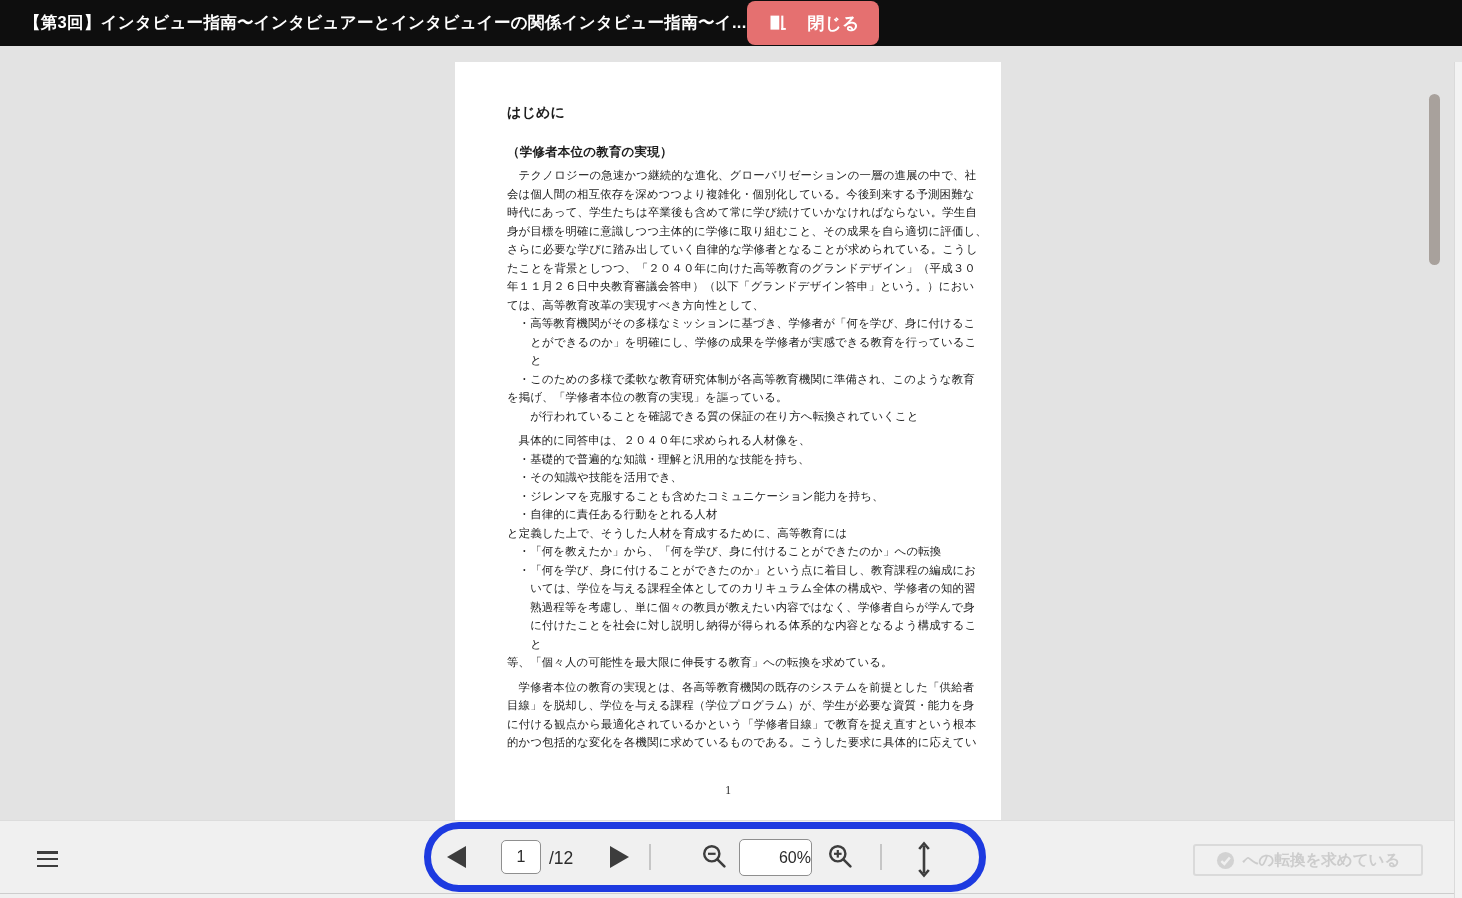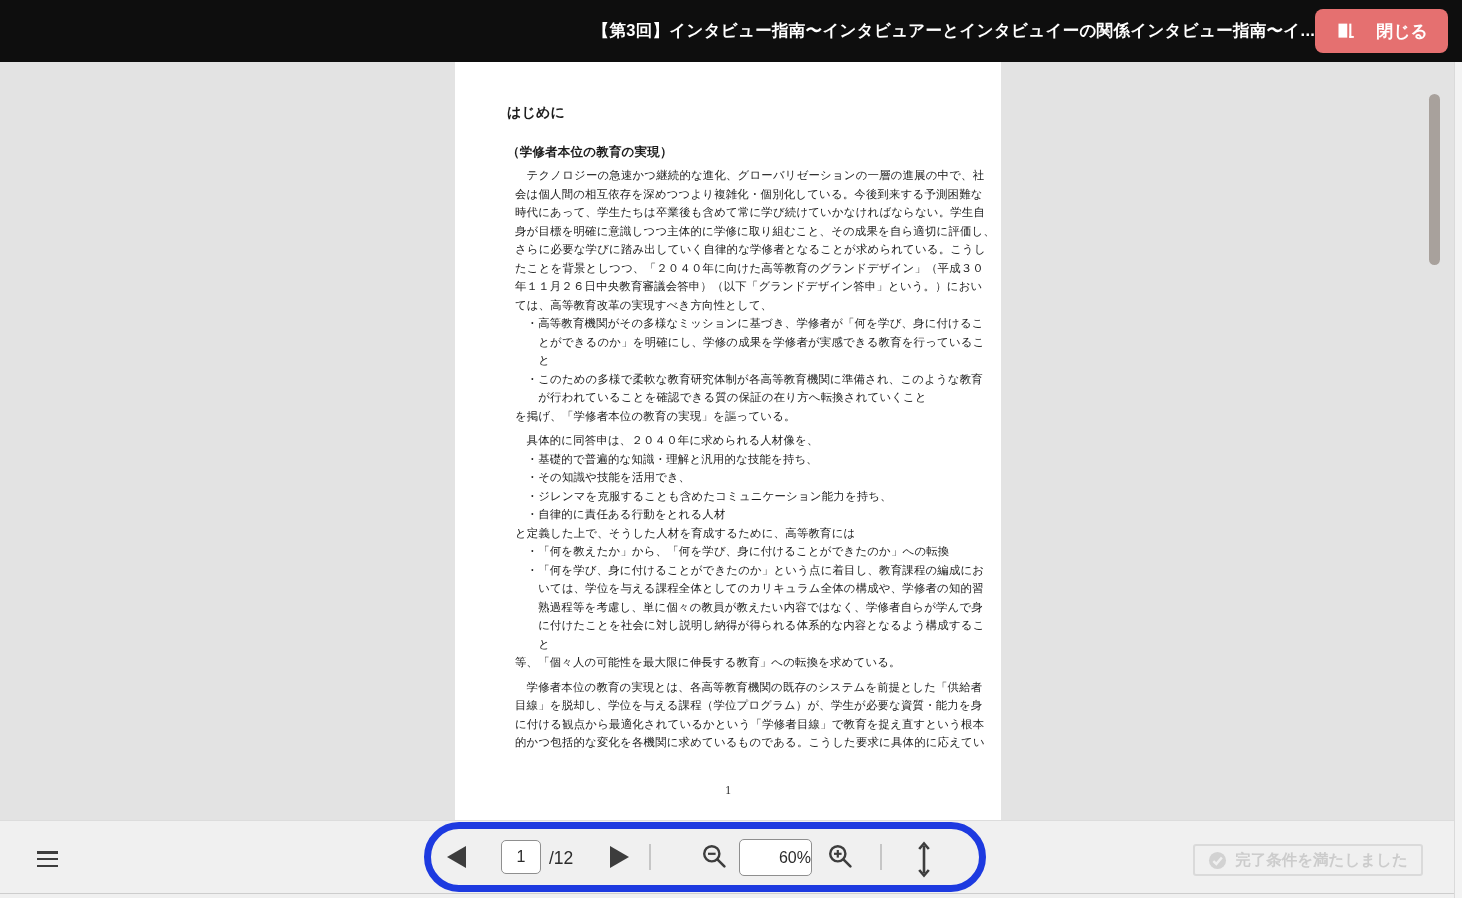--- a/index.html
+++ b/index.html
@@ -5,23 +5,23 @@
   * { margin:0; padding:0; box-sizing:border-box; }
   html,body { width:1462px; height:898px; overflow:hidden; }
   body {
     position:relative;
     background:#e3e3e3;
     font-family:"Liberation Sans", sans-serif;
   }
 
   
   .app-header {
-    position:absolute; left:0; top:0; right:0; height:62px;
+    position:absolute; left:0; top:0; right:0; height:46px;
     background:#0e0e0e;
-    display:flex; align-items:center; justify-content:flex-end;
+    display:flex; align-items:center; justify-content:flex-start;
     padding:0 14px 0 24px;
     z-index:10;
   }
   .app-title {
     color:#ffffff; font-weight:bold; font-size:16.5px; letter-spacing:0.3px;
     white-space:nowrap; overflow:hidden;
   }
   .close-btn {
     display:flex; align-items:center; gap:20px;
     background:#e57070; color:#ffffff;
@@ -38,21 +38,21 @@
     position:absolute; left:455px; top:62px; width:546px; height:758px;
     background:#ffffff; z-index:1; overflow:hidden;
   }
   .doc-content {
     padding:36px 46px 0 52px;
     color:#1c1c1c;
     font-family:"Liberation Serif", serif;
   }
   .doc-block.heading    { font-weight:bold; font-size:14px; margin:6px 0 20px; }
   .doc-block.subheading { font-weight:bold; font-size:12.5px; margin:0 0 5px; }
-  .doc-block.body       { font-size:11.4px; font-weight:normal; margin:0 8px 6px; }
+  .doc-block.body       { font-size:11.4px; font-weight:normal; margin:0 0 6px; }
   .doc-line { line-height:18.5px; white-space:pre; letter-spacing:0.2px; }
   .page-number {
     position:absolute; left:0; right:0; top:722px;
     text-align:center; font-size:11.5px; color:#1c1c1c;
     font-family:"Liberation Serif", serif;
   }
 
   
   .scroll-strip {
     position:absolute; right:0; top:62px; width:8px; height:836px;
@@ -153,22 +153,22 @@
         <div class="doc-line">時代にあって、学生たちは卒業後も含めて常に学び続けていかなければならない。学生自</div>
         <div class="doc-line">身が目標を明確に意識しつつ主体的に学修に取り組むこと、その成果を自ら適切に評価し、</div>
         <div class="doc-line">さらに必要な学びに踏み出していく自律的な学修者となることが求められている。こうし</div>
         <div class="doc-line">たことを背景としつつ、「２０４０年に向けた高等教育のグランドデザイン」（平成３０</div>
         <div class="doc-line">年１１月２６日中央教育審議会答申）（以下「グランドデザイン答申」という。）におい</div>
         <div class="doc-line">ては、高等教育改革の実現すべき方向性として、</div>
         <div class="doc-line">　・高等教育機関がその多様なミッションに基づき、学修者が「何を学び、身に付けるこ</div>
         <div class="doc-line">　　とができるのか」を明確にし、学修の成果を学修者が実感できる教育を行っているこ</div>
         <div class="doc-line">　　と</div>
         <div class="doc-line">　・このための多様で柔軟な教育研究体制が各高等教育機関に準備され、このような教育</div>
+        <div class="doc-line">を掲げ、「学修者本位の教育の実現」を謳っている。</div>
         <div class="doc-line">　　が行われていることを確認できる質の保証の在り方へ転換されていくこと</div>
-        <div class="doc-line">を掲げ、「学修者本位の教育の実現」を謳っている。</div>
       </div>
       <div class="doc-block body">
         <div class="doc-line">　具体的に同答申は、２０４０年に求められる人材像を、</div>
         <div class="doc-line">　・基礎的で普遍的な知識・理解と汎用的な技能を持ち、</div>
         <div class="doc-line">　・その知識や技能を活用でき、</div>
         <div class="doc-line">　・ジレンマを克服することも含めたコミュニケーション能力を持ち、</div>
         <div class="doc-line">　・自律的に責任ある行動をとれる人材</div>
         <div class="doc-line">と定義した上で、そうした人材を育成するために、高等教育には</div>
         <div class="doc-line">　・「何を教えたか」から、「何を学び、身に付けることができたのか」への転換</div>
         <div class="doc-line">　・「何を学び、身に付けることができたのか」という点に着目し、教育課程の編成にお</div>
@@ -240,15 +240,15 @@
     </svg>
   </div>
 
   <div class="complete-btn">
     <span>
       <svg width="19" height="19" viewBox="0 0 20 20" style="display:block">
         <circle cx="10" cy="10" r="9" fill="#d2d2d2"></circle>
         <polyline points="5.6,10.6 8.8,13.6 14.6,6.9" fill="none" stroke="#f0f0f0" stroke-width="2.6"></polyline>
       </svg>
     </span>
-    <span>完了条件を満たしました</span>
+    <span>への転換を求めている</span>
   </div>
 </div>
 
 </body></html>

